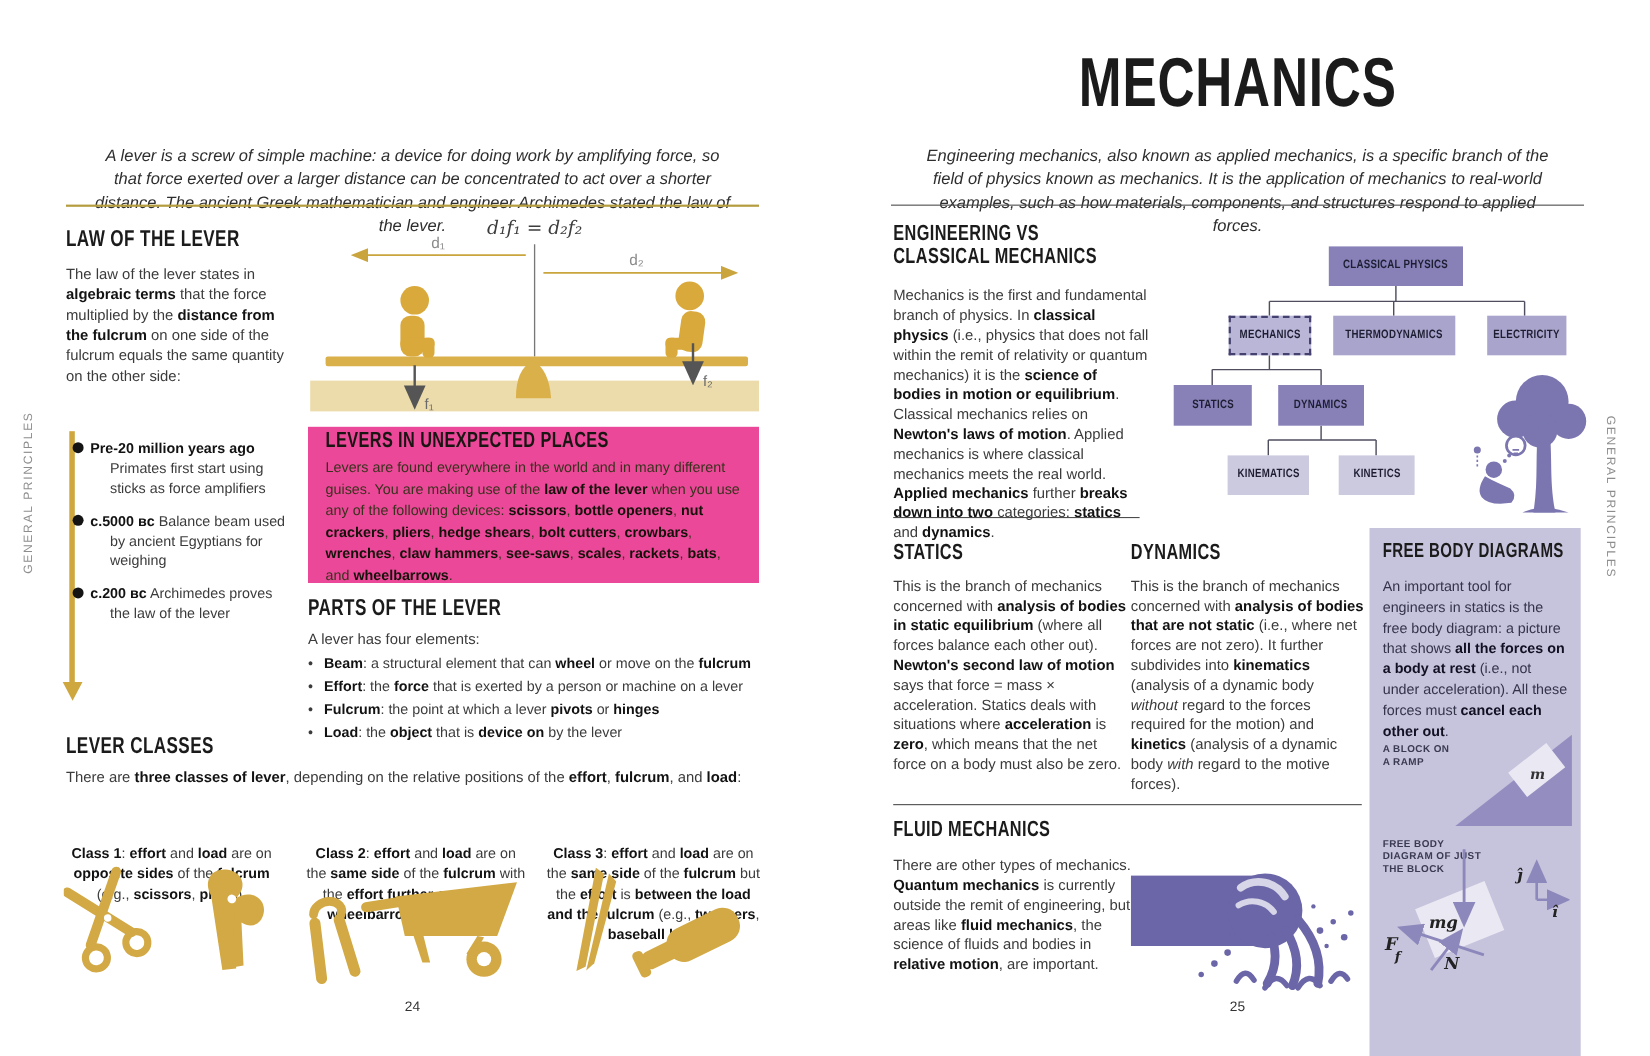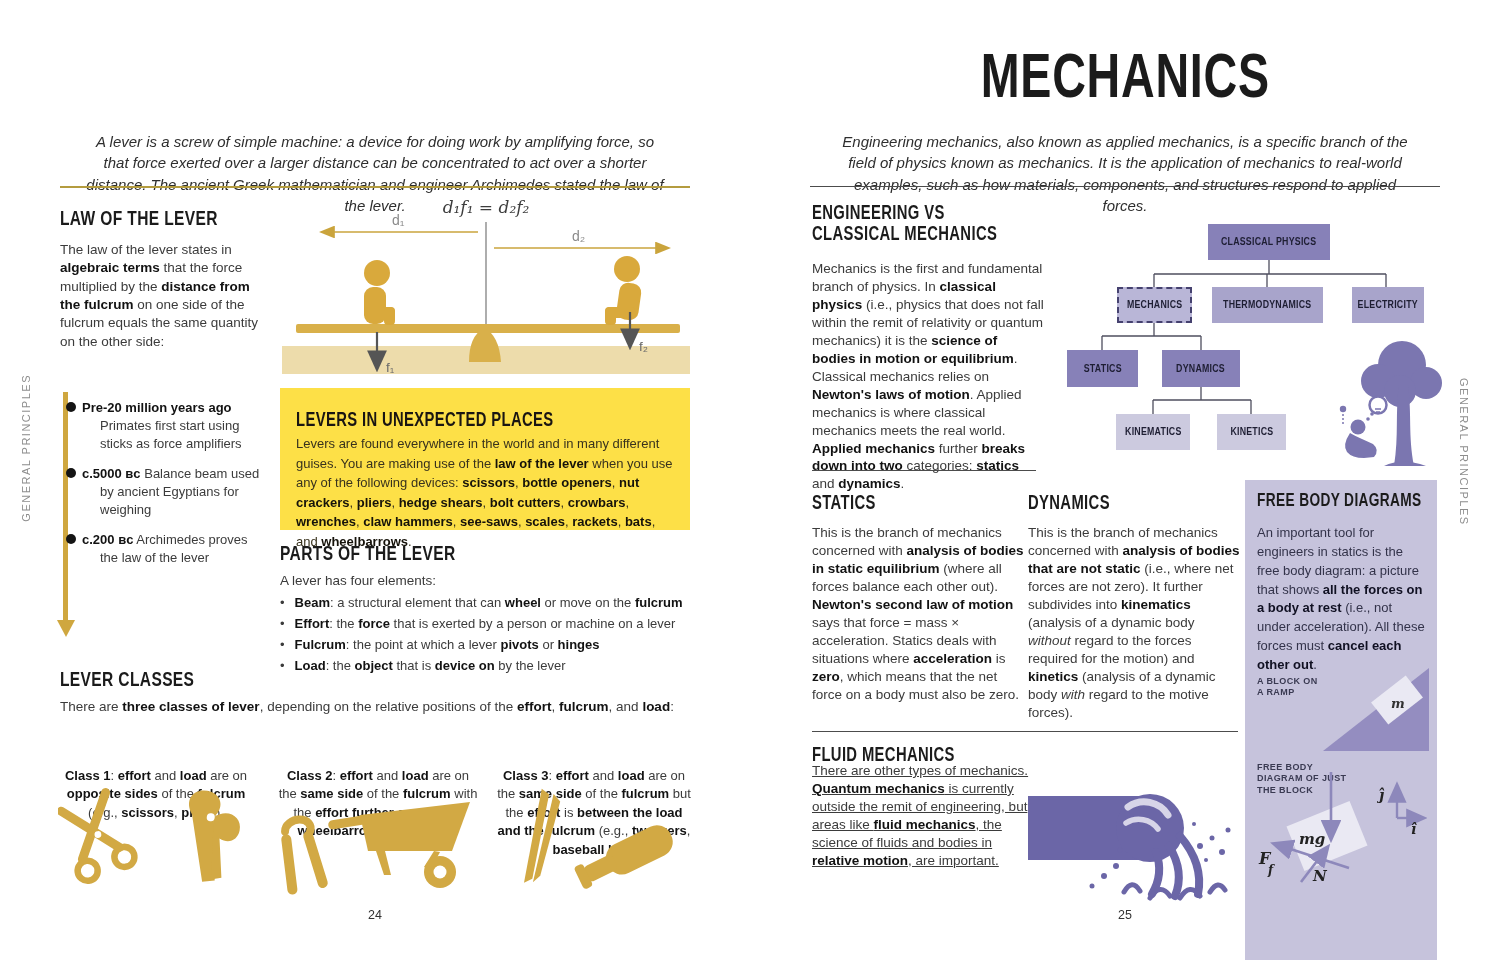--- a/index.html
+++ b/index.html
@@ -34,21 +34,21 @@
   .tl-arrow::after{content:"";position:absolute;left:-6.5px;top:100%;border-left:9px solid transparent;
                    border-right:9px solid transparent;border-top:17px solid #cfa73f;}
   .tl-entries{position:absolute;left:22px;top:0;width:180px;margin-top:11px;}
   .tl-entry{position:relative;margin-bottom:12px;padding-left:18px;text-indent:-18px;
             font-size:13px;line-height:1.38;color:#3b3b3b;}
   .tl-entry::before{content:"";position:absolute;left:-16px;top:3px;width:10px;height:10px;
                     border-radius:50%;background:#141414;text-indent:0;}
 
   
   .goldbox{position:absolute;left:280px;top:388px;width:410px;height:142px;
-           background:#fde047;padding:21px 16px;box-sizing:border-box;}
+           background:#ec4899;padding:2px 16px;box-sizing:border-box;}
   .goldbox .ch{font-size:20px;color:#191512;}
   .goldbox p{margin:4px 0 0 0;font-size:13px;line-height:1.5;color:#38321d;}
   .goldbox strong{color:#15120a;}
 
   
   .bullet-line{display:flex;gap:10px;font-size:13px;line-height:1.62;}
   .bullet-dot{color:#3b3b3b;}
 
   .classcol{position:absolute;top:767px;font-size:13px;line-height:1.42;color:#3b3b3b;text-align:center;}
 
@@ -334,21 +334,21 @@
         <line x1="142" y1="50" x2="168" y2="50" stroke="#8d88bb" stroke-width="2.4" marker-end="url(#mPur)"></line>
         <text x="124" y="32" class="serifmath" font-size="14" font-weight="bold" fill="#222">ĵ</text>
         <text x="156" y="66" class="serifmath" font-size="14" font-weight="bold" fill="#222">î</text>
       </svg>
     </div>
 
     <div class="abs rule-gray" style="left:62px;top:731px;width:426px;"></div>
     <div class="abs" style="left:62px;top:744px;">
       <span class="ch h20">FLUID MECHANICS</span>
     </div>
-    <div class="abs body-txt" style="left:62px;top:762px;width:218px;line-height:1.33;text-decoration:underline;">There are other types of mechanics. <strong>Quantum mechanics</strong> is currently outside the remit of engineering, but areas like <strong>fluid mechanics</strong>, the science of fluids and bodies in <strong>relative motion</strong>, are important.</div>
+    <div class="abs body-txt" style="left:62px;top:778px;width:218px;line-height:1.33;">There are other types of mechanics. <strong>Quantum mechanics</strong> is currently outside the remit of engineering, but areas like <strong>fluid mechanics</strong>, the science of fluids and bodies in <strong>relative motion</strong>, are important.</div>
 
     <svg class="abs" style="left:278px;top:780px;" width="210" height="128" viewBox="0 0 210 128">
       <rect x="0" y="16" width="118" height="64" fill="#6b66a7"></rect>
       <circle cx="122" cy="48" r="34" fill="#6b66a7"></circle>
       <path d="M100,27 a28,28 0 0 1 40,8" stroke="#d7d5e8" stroke-width="7" fill="none" stroke-linecap="round"></path>
       <path d="M98,43 a24,24 0 0 1 32,6" stroke="#d7d5e8" stroke-width="5.5" fill="none" stroke-linecap="round"></path>
       <g stroke="#6b66a7" stroke-width="8" fill="none" stroke-linecap="round">
         <path d="M128,72 q8,22 -4,42"></path>
         <path d="M141,66 q16,26 6,50"></path>
         <path d="M152,56 q24,28 18,58"></path>

